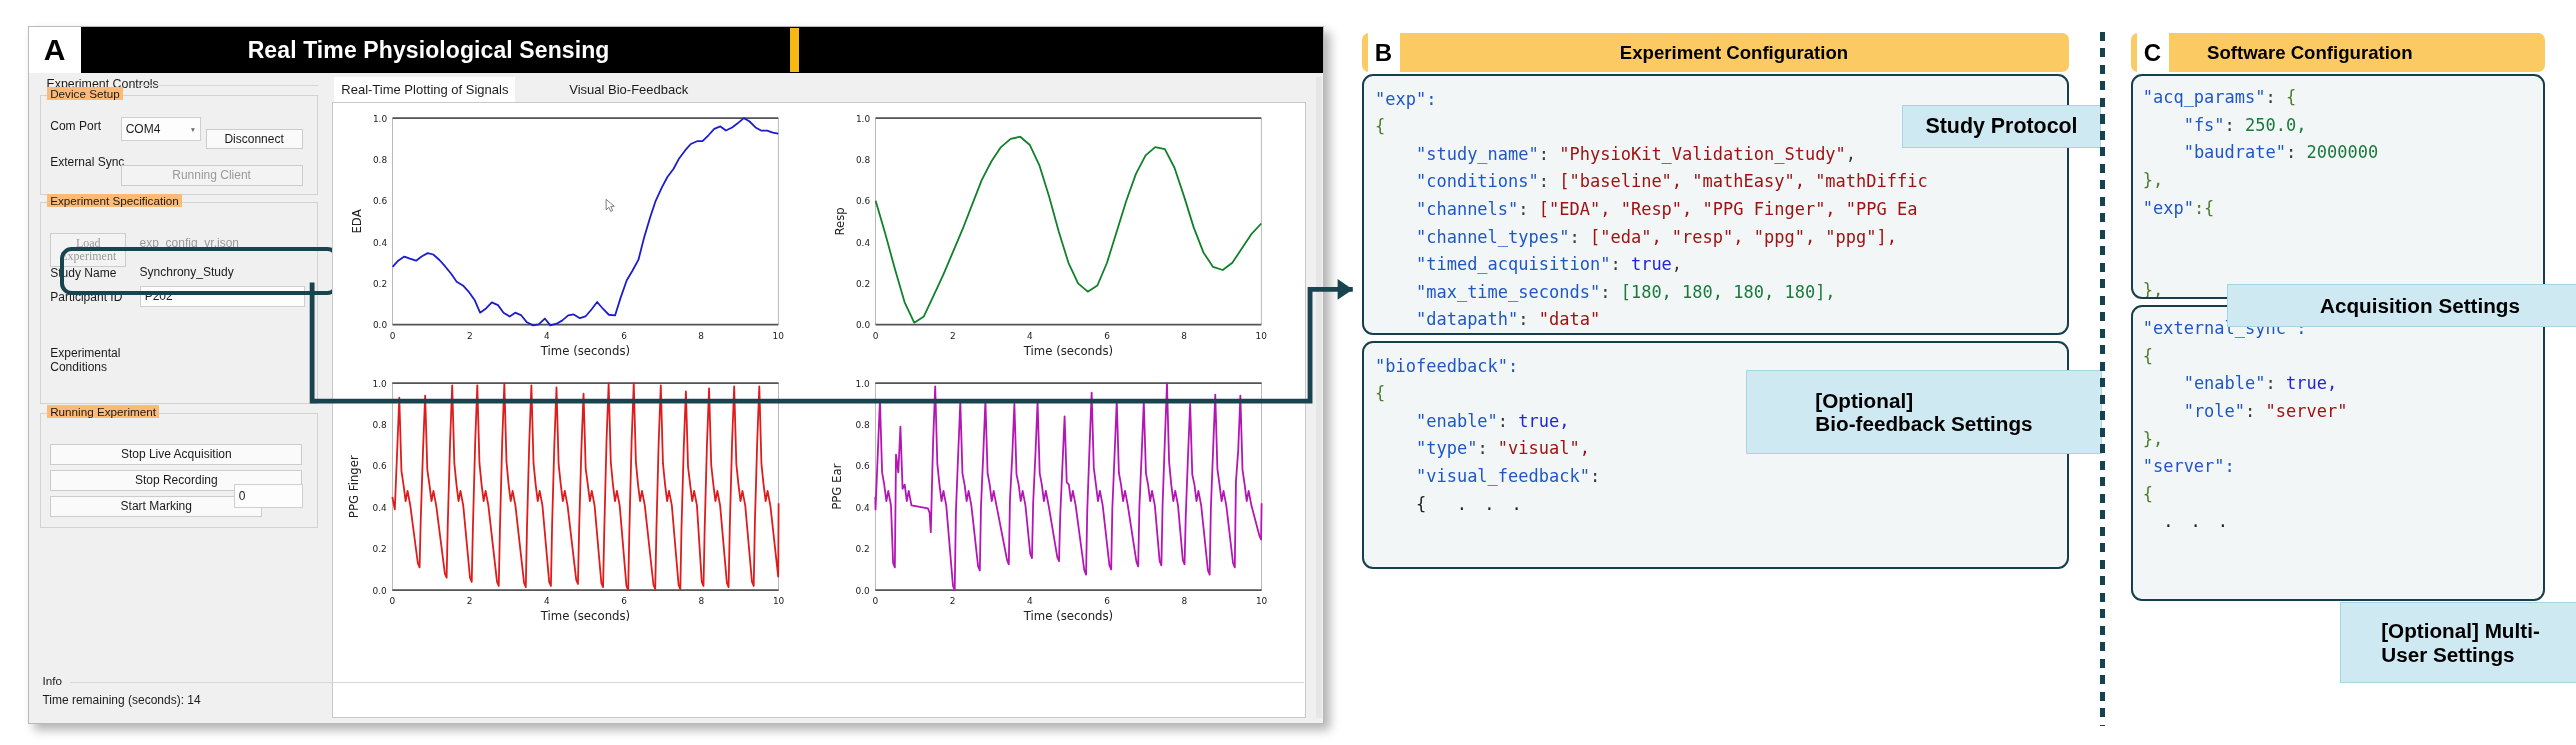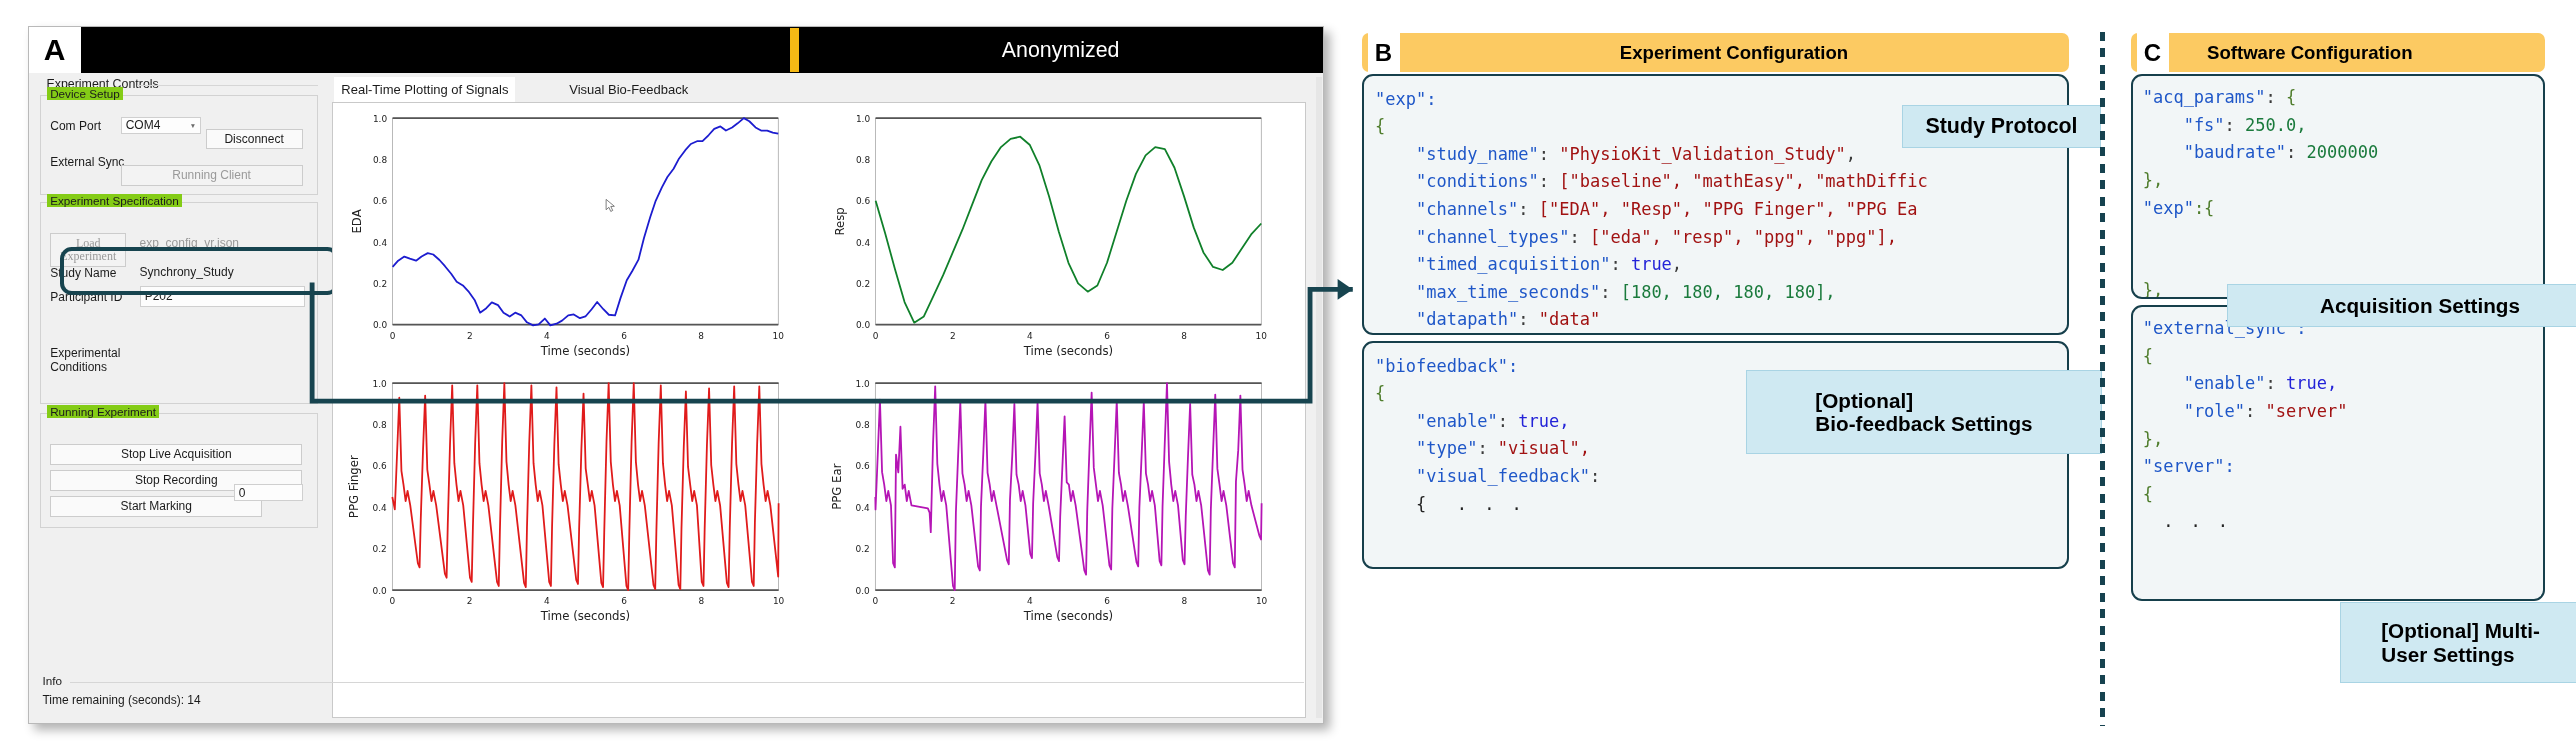--- a/index.html
+++ b/index.html
@@ -17,25 +17,25 @@
            display:flex;align-items:center;justify-content:center;
            color:#fff;font-size:23px;font-weight:bold;letter-spacing:0.1px;}
   #a-divider{position:absolute;left:761px;top:1.4px;width:9px;height:44px;background:#f5b915;}
   #a-anon{position:absolute;left:770px;top:0;right:0;height:46px;
           display:flex;align-items:center;justify-content:center;
           color:#fff;font-size:21.4px;}
 
   
   #a-left{position:absolute;left:5.5px;top:50px;width:290px;height:593px;}
   .grp{position:absolute;left:5.5px;border:0.7px solid #d2d2d2;background:transparent;}
-  .grp>.lg{position:absolute;left:6.2px;top:-9px;background:#84cc16;padding:0 3.4px;
+  .grp>.lg{position:absolute;left:6.2px;top:-9px;background:#fdba74;padding:0 3.4px;
            font-size:11.7px;color:#1b1b1b;white-space:nowrap;}
   .row{position:absolute;display:flex;align-items:center;}
   .lbl{font-size:12px;color:#1b1b1b;white-space:nowrap;}
-  .fld{background:#fdfdfd;border:0.7px solid #cfcfcf;height:17px;display:flex;
+  .fld{background:#fdfdfd;border:0.7px solid #cfcfcf;height:24px;display:flex;
        align-items:center;padding:0 4.1px;font-size:12px;color:#1b1b1b;box-sizing:border-box;}
   .btn{background:#fafafa;border:0.7px solid #ccc;height:20.7px;display:flex;align-items:center;
        justify-content:center;font-size:12px;color:#1b1b1b;box-sizing:border-box;margin-top:12px;}
   .btn.dis{color:#9a9a9a;background:#f3f3f3;}
   .combo{position:relative;}
   .combo .chev{position:absolute;right:4.8px;top:50%;transform:translateY(-50%);
                font-size:7.6px;color:#6a6a6a;}
   #grp-controls-lg{position:absolute;left:12.4px;top:0px;font-size:12.4px;color:#1b1b1b;}
   #hr-controls{position:absolute;left:103px;top:7.6px;width:181px;height:0.7px;background:#d6d6d6;}
 
@@ -130,22 +130,22 @@
   #bc-sep{position:absolute;left:2100px;top:32px;width:4.8px;height:694px;
           background:repeating-linear-gradient(to bottom,#16424f 0 9px,transparent 9px 16.5px);}
 </style>
 </head>
 <body>
 
 <div id="panel-a">
 
   <div id="a-titlebar">
     <div id="a-badge">A</div>
+    <div id="a-title">Real Time Physiological Sensing</div>
     <div id="a-divider"></div>
-    <div id="a-anon">Anonymized</div>
   </div>
 
   <div id="a-left">
 
     <div id="grp-controls-lg">Experiment Controls</div>
     <div id="hr-controls"></div>
 
     <div class="grp" id="grp-device">
       <span class="lg">Device Setup</span>
       <div class="row" style="left:9.7px;top:23.4px;">

